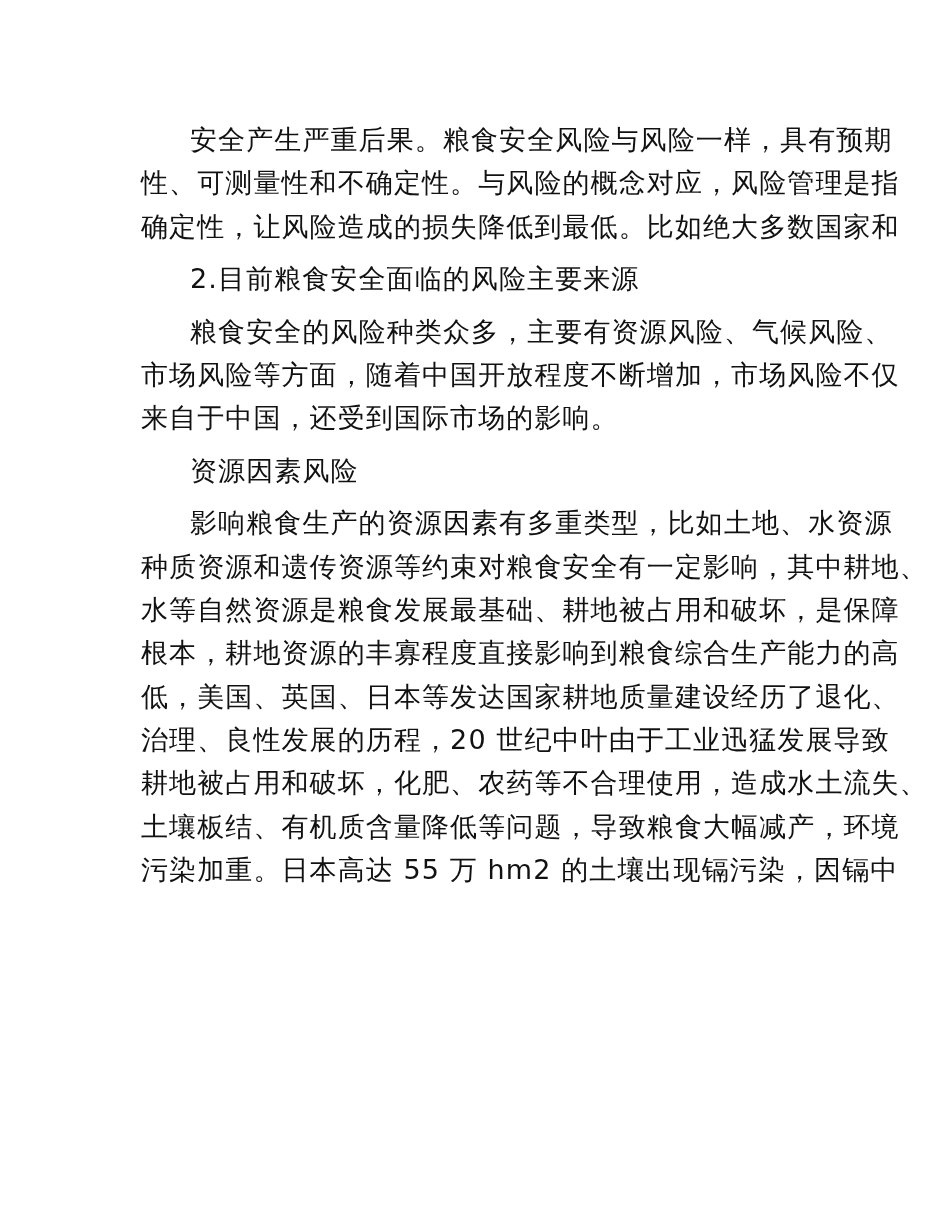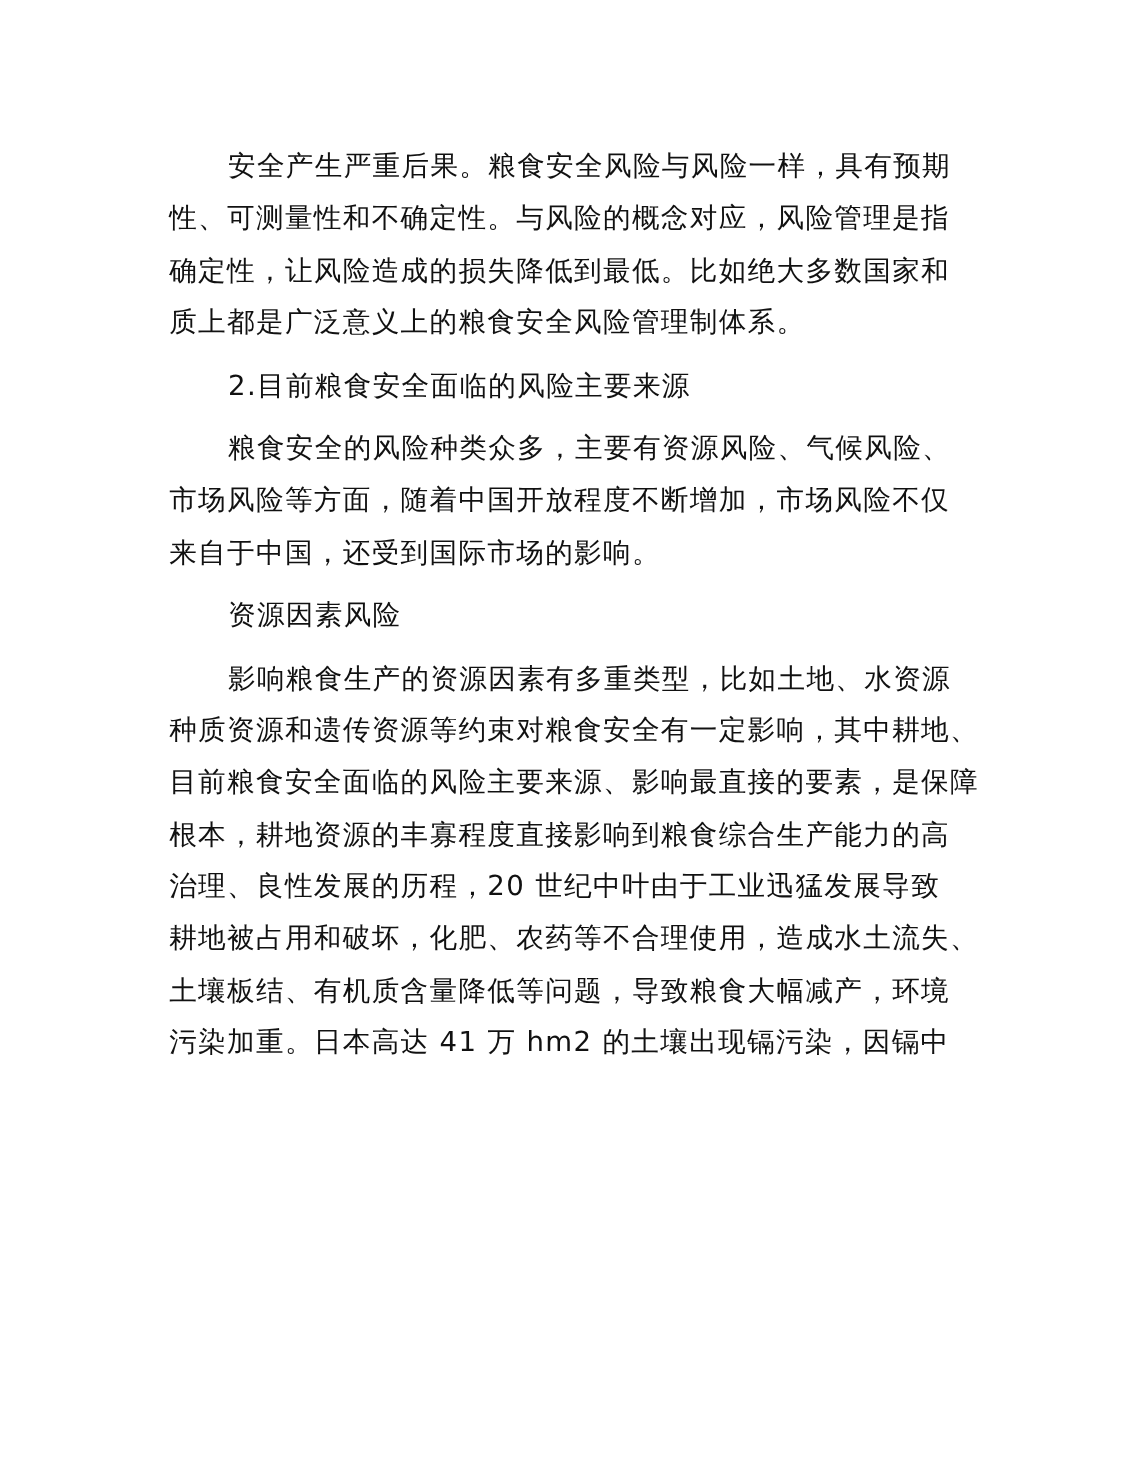--- a/index.html
+++ b/index.html
@@ -3,42 +3,41 @@
   <meta charset="utf-8">
   <style>
     html, body { margin: 0; padding: 0; background: #ffffff; }
     body { width: 950px; height: 1230px; position: relative; overflow: hidden; }
     .page {
       position: absolute;
       left: 141px;
       top: 118px;
       width: 672px;
       font-family: "DejaVu Sans", sans-serif;
-      font-size: 23px;
+      font-size: 27px;
       color: #111111;
     }
     .line {
       height: 43.4px;
       line-height: 43.4px;
       white-space: nowrap;
       letter-spacing: 1.1px;
     }
     .indent { padding-left: 49px; }
     .gap { height: 9px; }
   </style>
 </head>
 <body>
 
 <div class="page">
 
   <div>
     <div class="line indent">安全产生严重后果。粮食安全风险与风险一样，具有预期</div>
     <div class="line">性、可测量性和不确定性。与风险的概念对应，风险管理是指</div>
     <div class="line">确定性，让风险造成的损失降低到最低。比如绝大多数国家和</div>
-    <div class="line">质上都是广泛意义上的粮食安全风险管理制体系。</div>
   </div>
   <div class="gap"></div>
 
   <div>
     <div class="line indent">2.目前粮食安全面临的风险主要来源</div>
   </div>
   <div class="gap"></div>
 
   <div>
     <div class="line indent">粮食安全的风险种类众多，主要有资源风险、气候风险、</div>
@@ -48,21 +47,22 @@
   <div class="gap"></div>
 
   <div>
     <div class="line indent">资源因素风险</div>
   </div>
   <div class="gap"></div>
 
   <div>
     <div class="line indent">影响粮食生产的资源因素有多重类型，比如土地、水资源</div>
     <div class="line">种质资源和遗传资源等约束对粮食安全有一定影响，其中耕地、</div>
-    <div class="line">目前粮食安全面临的风险主要来源、影响最直接的要素，是保障</div>
+    <div class="line">水等自然资源是粮食发展最基础、耕地被占用和破坏，是保障</div>
     <div class="line">根本，耕地资源的丰寡程度直接影响到粮食综合生产能力的高</div>
+    <div class="line">低，美国、英国、日本等发达国家耕地质量建设经历了退化、</div>
     <div class="line">治理、良性发展的历程，20 世纪中叶由于工业迅猛发展导致</div>
     <div class="line">耕地被占用和破坏，化肥、农药等不合理使用，造成水土流失、</div>
     <div class="line">土壤板结、有机质含量降低等问题，导致粮食大幅减产，环境</div>
-    <div class="line">污染加重。日本高达 41 万 hm2 的土壤出现镉污染，因镉中</div>
+    <div class="line">污染加重。日本高达 55 万 hm2 的土壤出现镉污染，因镉中</div>
   </div>
 
 </div>
 
 </body></html>

